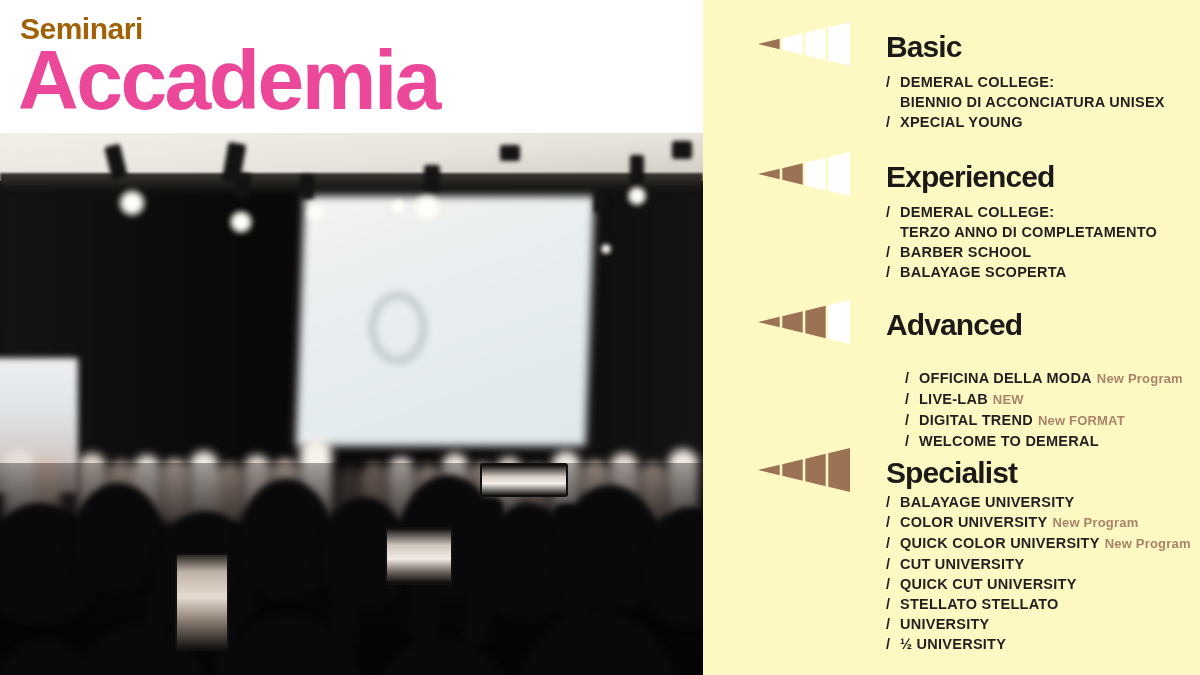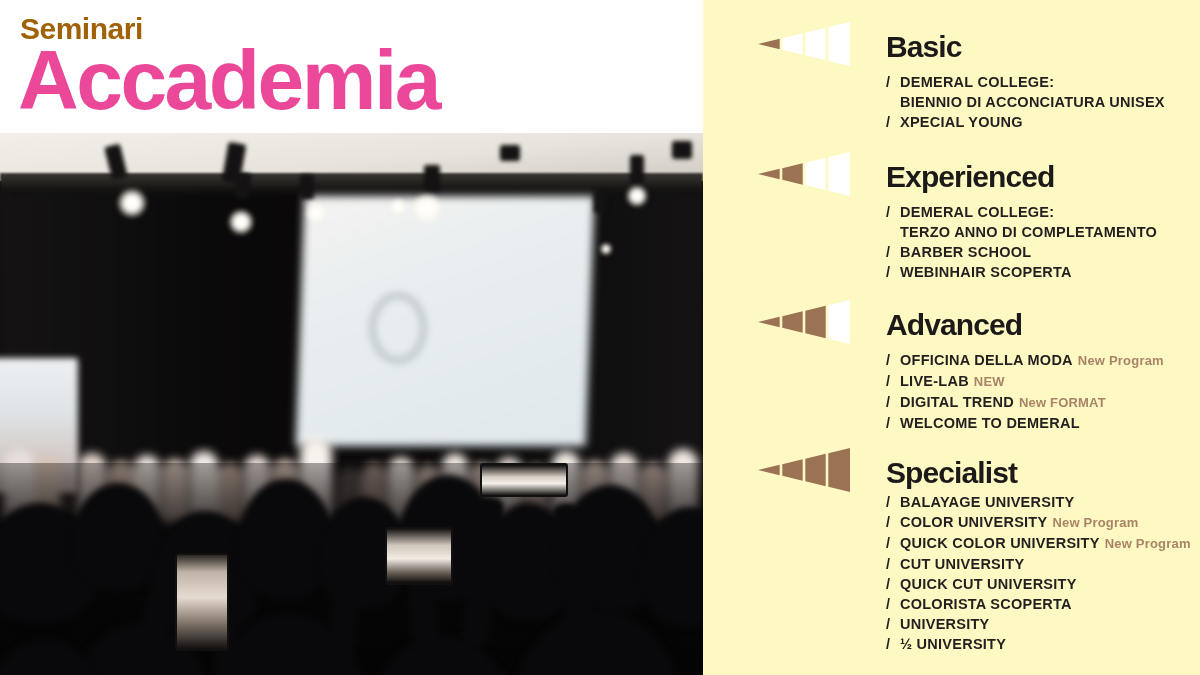--- a/index.html
+++ b/index.html
@@ -205,53 +205,53 @@
               <path d="M0,22 L21.7,16.81086956521739 L21.7,27.18913043478261 L0,22 Z" fill="#9B7253"></path>
               <path d="M24.3,16.18913043478261 L44.7,11.310869565217391 L44.7,32.68913043478261 L24.3,27.81086956521739 Z" fill="#9B7253"></path>
               <path d="M47.3,10.689130434782609 L67.7,5.810869565217391 L67.7,38.18913043478261 L47.3,33.31086956521739 Z" fill="#FFFFFF"></path>
               <path d="M70.3,5.189130434782609 L92,0 L92,44 L70.3,38.81086956521739 Z" fill="#FFFFFF"></path>
             </svg></div>
           <div class="sec-title" style="top: 162px;">Experienced</div>
           <div class="items" style="top: 202px;">
             <div class="item"><span class="slash">/</span><span>DEMERAL COLLEGE:</span></div>
             <div class="item"><span class="cont"></span><span>TERZO ANNO DI COMPLETAMENTO</span></div>
             <div class="item"><span class="slash">/</span><span>BARBER SCHOOL</span></div>
-            <div class="item"><span class="slash">/</span><span>WEBINHAIR SCOPERTA</span></div>
+            <div class="item"><span class="slash">/</span><span>BALAYAGE SCOPERTA</span></div>
           </div>
         </div>
         <div class="section" style="top: 0px;">
           <div class="arrow-wrap" style="top: 300px;"><svg width="92" height="44" viewBox="0 0 92 44">
               <path d="M0,22 L21.7,16.81086956521739 L21.7,27.18913043478261 L0,22 Z" fill="#9B7253"></path>
               <path d="M24.3,16.18913043478261 L44.7,11.310869565217391 L44.7,32.68913043478261 L24.3,27.81086956521739 Z" fill="#9B7253"></path>
               <path d="M47.3,10.689130434782609 L67.7,5.810869565217391 L67.7,38.18913043478261 L47.3,33.31086956521739 Z" fill="#9B7253"></path>
               <path d="M70.3,5.189130434782609 L92,0 L92,44 L70.3,38.81086956521739 Z" fill="#FFFFFF"></path>
             </svg></div>
           <div class="sec-title" style="top: 310px;">Advanced</div>
-          <div class="items" style="top: 350px;">
+          <div class="items" style="top: 368px; margin-left: 19px;">
             <div class="item"><span class="slash">/</span><span>OFFICINA DELLA MODA</span><span class="badge">New Program</span></div>
             <div class="item"><span class="slash">/</span><span>LIVE-LAB</span><span class="badge">NEW</span></div>
             <div class="item"><span class="slash">/</span><span>DIGITAL TREND</span><span class="badge">New FORMAT</span></div>
             <div class="item"><span class="slash">/</span><span>WELCOME TO DEMERAL</span></div>
           </div>
         </div>
         <div class="section" style="top: 0px;">
           <div class="arrow-wrap" style="top: 448px;"><svg width="92" height="44" viewBox="0 0 92 44">
               <path d="M0,22 L21.7,16.81086956521739 L21.7,27.18913043478261 L0,22 Z" fill="#9B7253"></path>
               <path d="M24.3,16.18913043478261 L44.7,11.310869565217391 L44.7,32.68913043478261 L24.3,27.81086956521739 Z" fill="#9B7253"></path>
               <path d="M47.3,10.689130434782609 L67.7,5.810869565217391 L67.7,38.18913043478261 L47.3,33.31086956521739 Z" fill="#9B7253"></path>
               <path d="M70.3,5.189130434782609 L92,0 L92,44 L70.3,38.81086956521739 Z" fill="#9B7253"></path>
             </svg></div>
           <div class="sec-title" style="top: 458px;">Specialist</div>
           <div class="items" style="top: 492px;">
             <div class="item"><span class="slash">/</span><span>BALAYAGE UNIVERSITY</span></div>
             <div class="item"><span class="slash">/</span><span>COLOR UNIVERSITY</span><span class="badge">New Program</span></div>
             <div class="item"><span class="slash">/</span><span>QUICK COLOR UNIVERSITY</span><span class="badge">New Program</span></div>
             <div class="item"><span class="slash">/</span><span>CUT UNIVERSITY</span></div>
             <div class="item"><span class="slash">/</span><span>QUICK CUT UNIVERSITY</span></div>
-            <div class="item"><span class="slash">/</span><span>COLORISTA SCOPERTA</span></div>
+            <div class="item"><span class="slash">/</span><span>STELLATO STELLATO</span></div>
             <div class="item"><span class="slash">/</span><span>UNIVERSITY</span></div>
             <div class="item"><span class="slash">/</span><span>½ UNIVERSITY</span></div>
           </div>
         </div>
       </div>
   </div>
 
 </div>
 
 </body></html>

